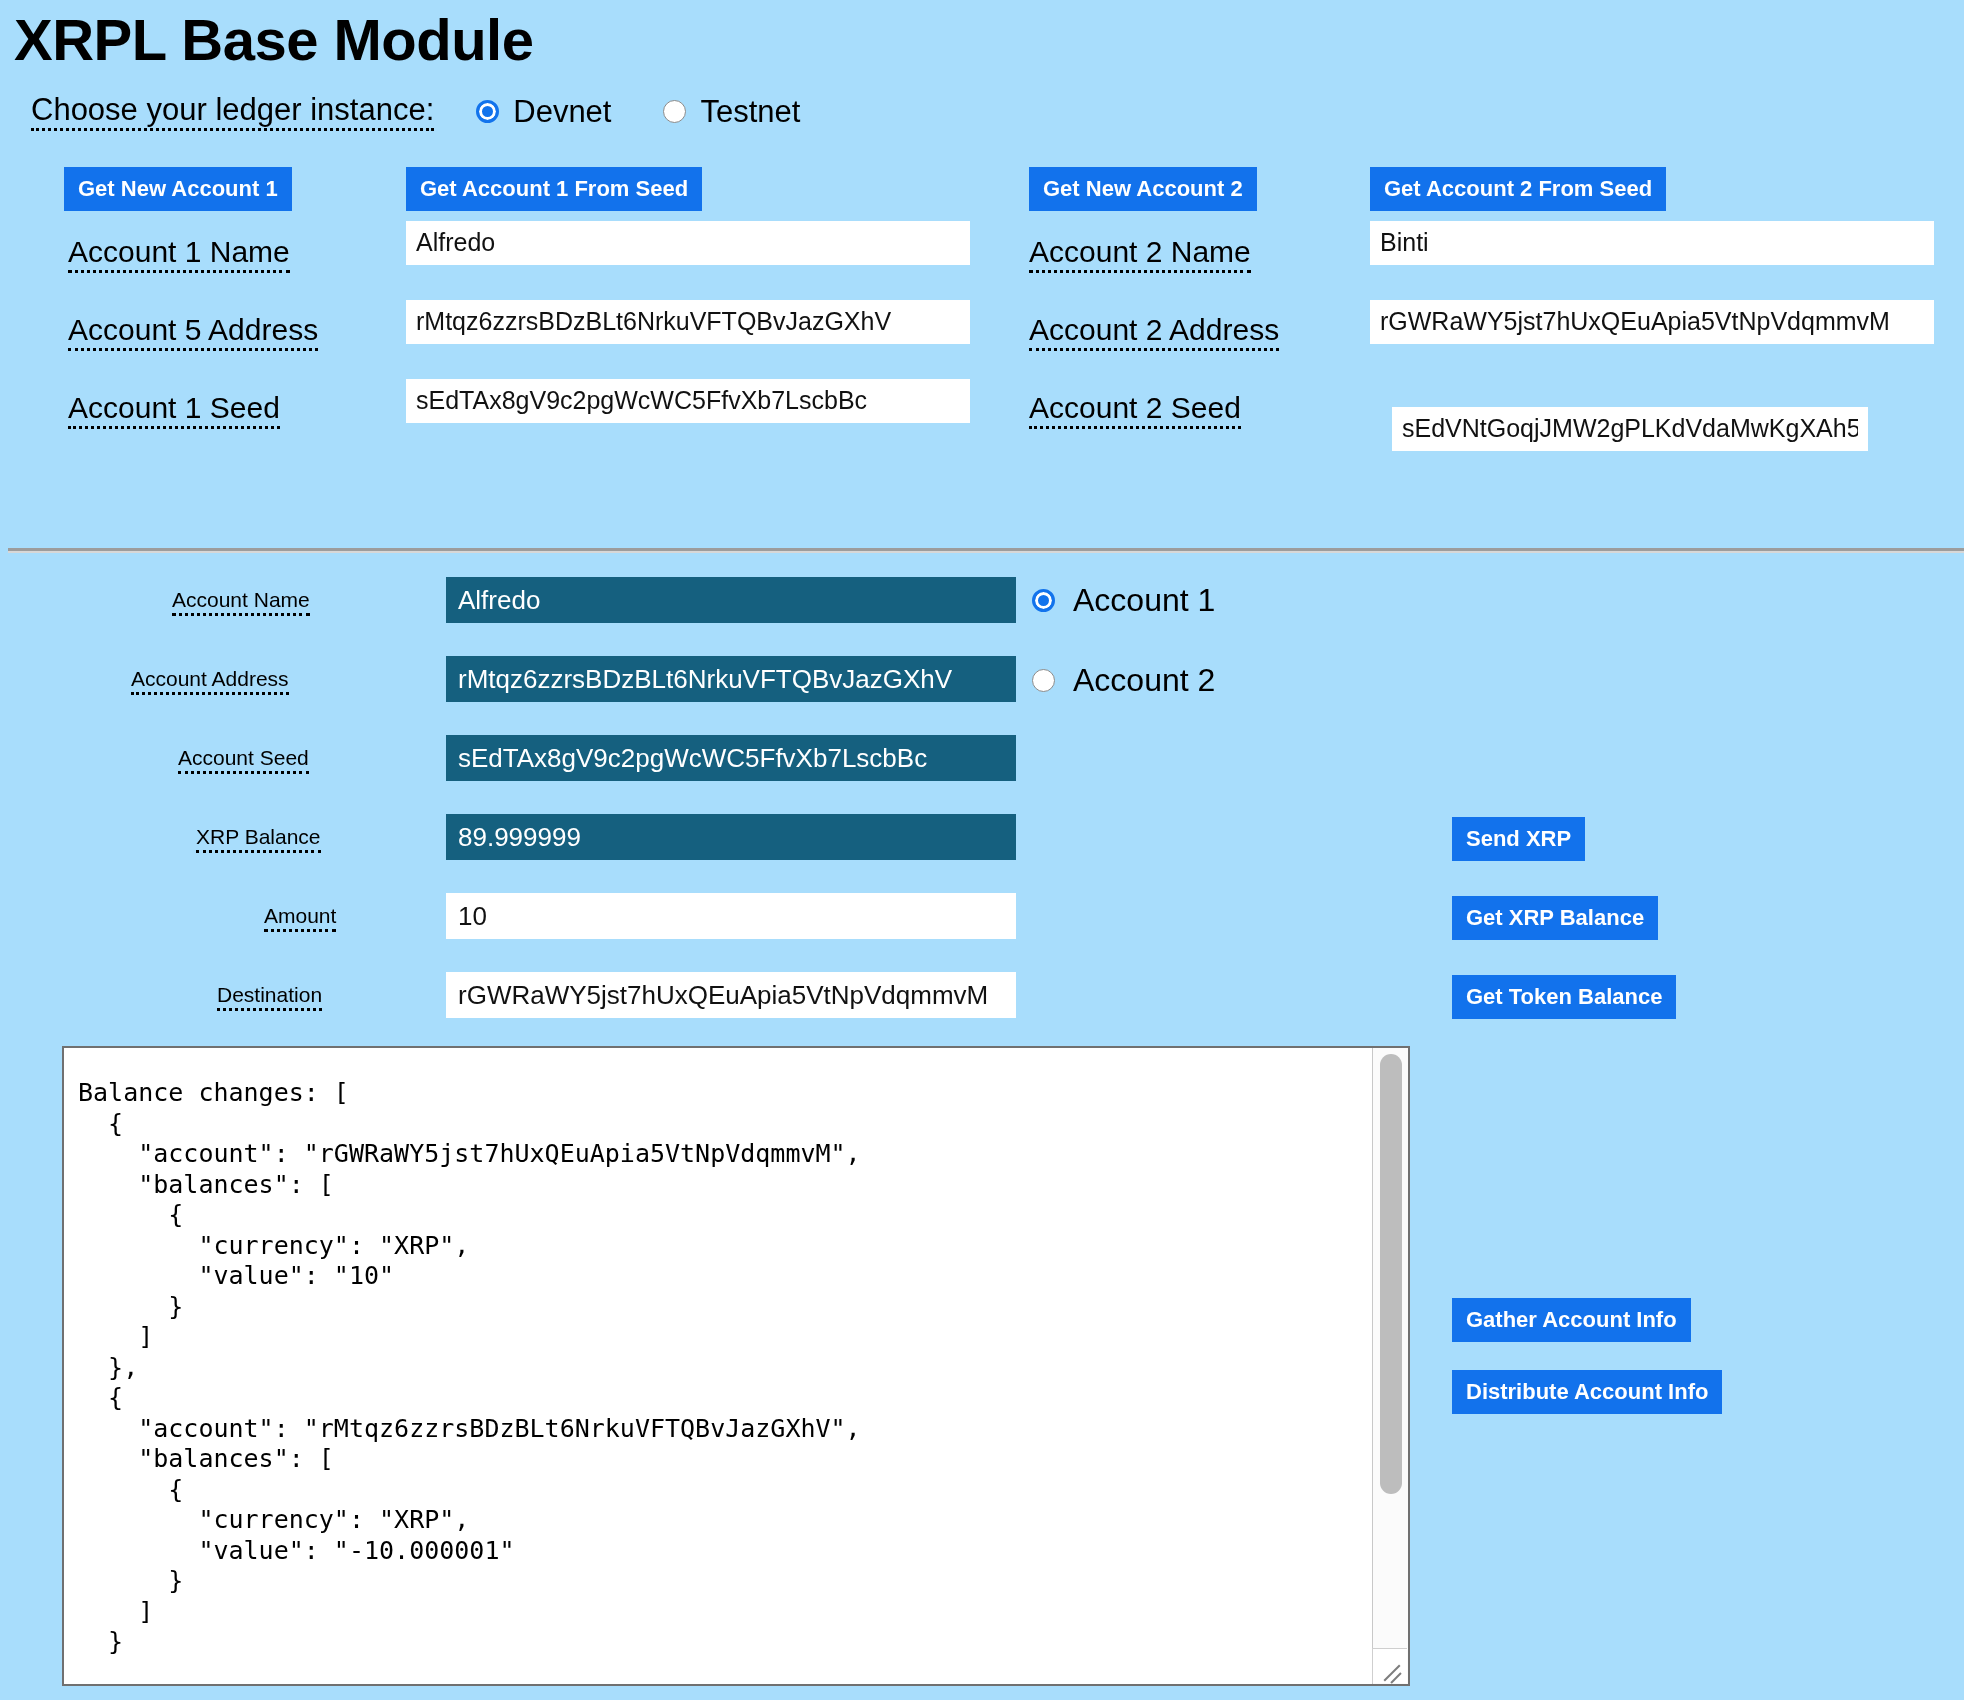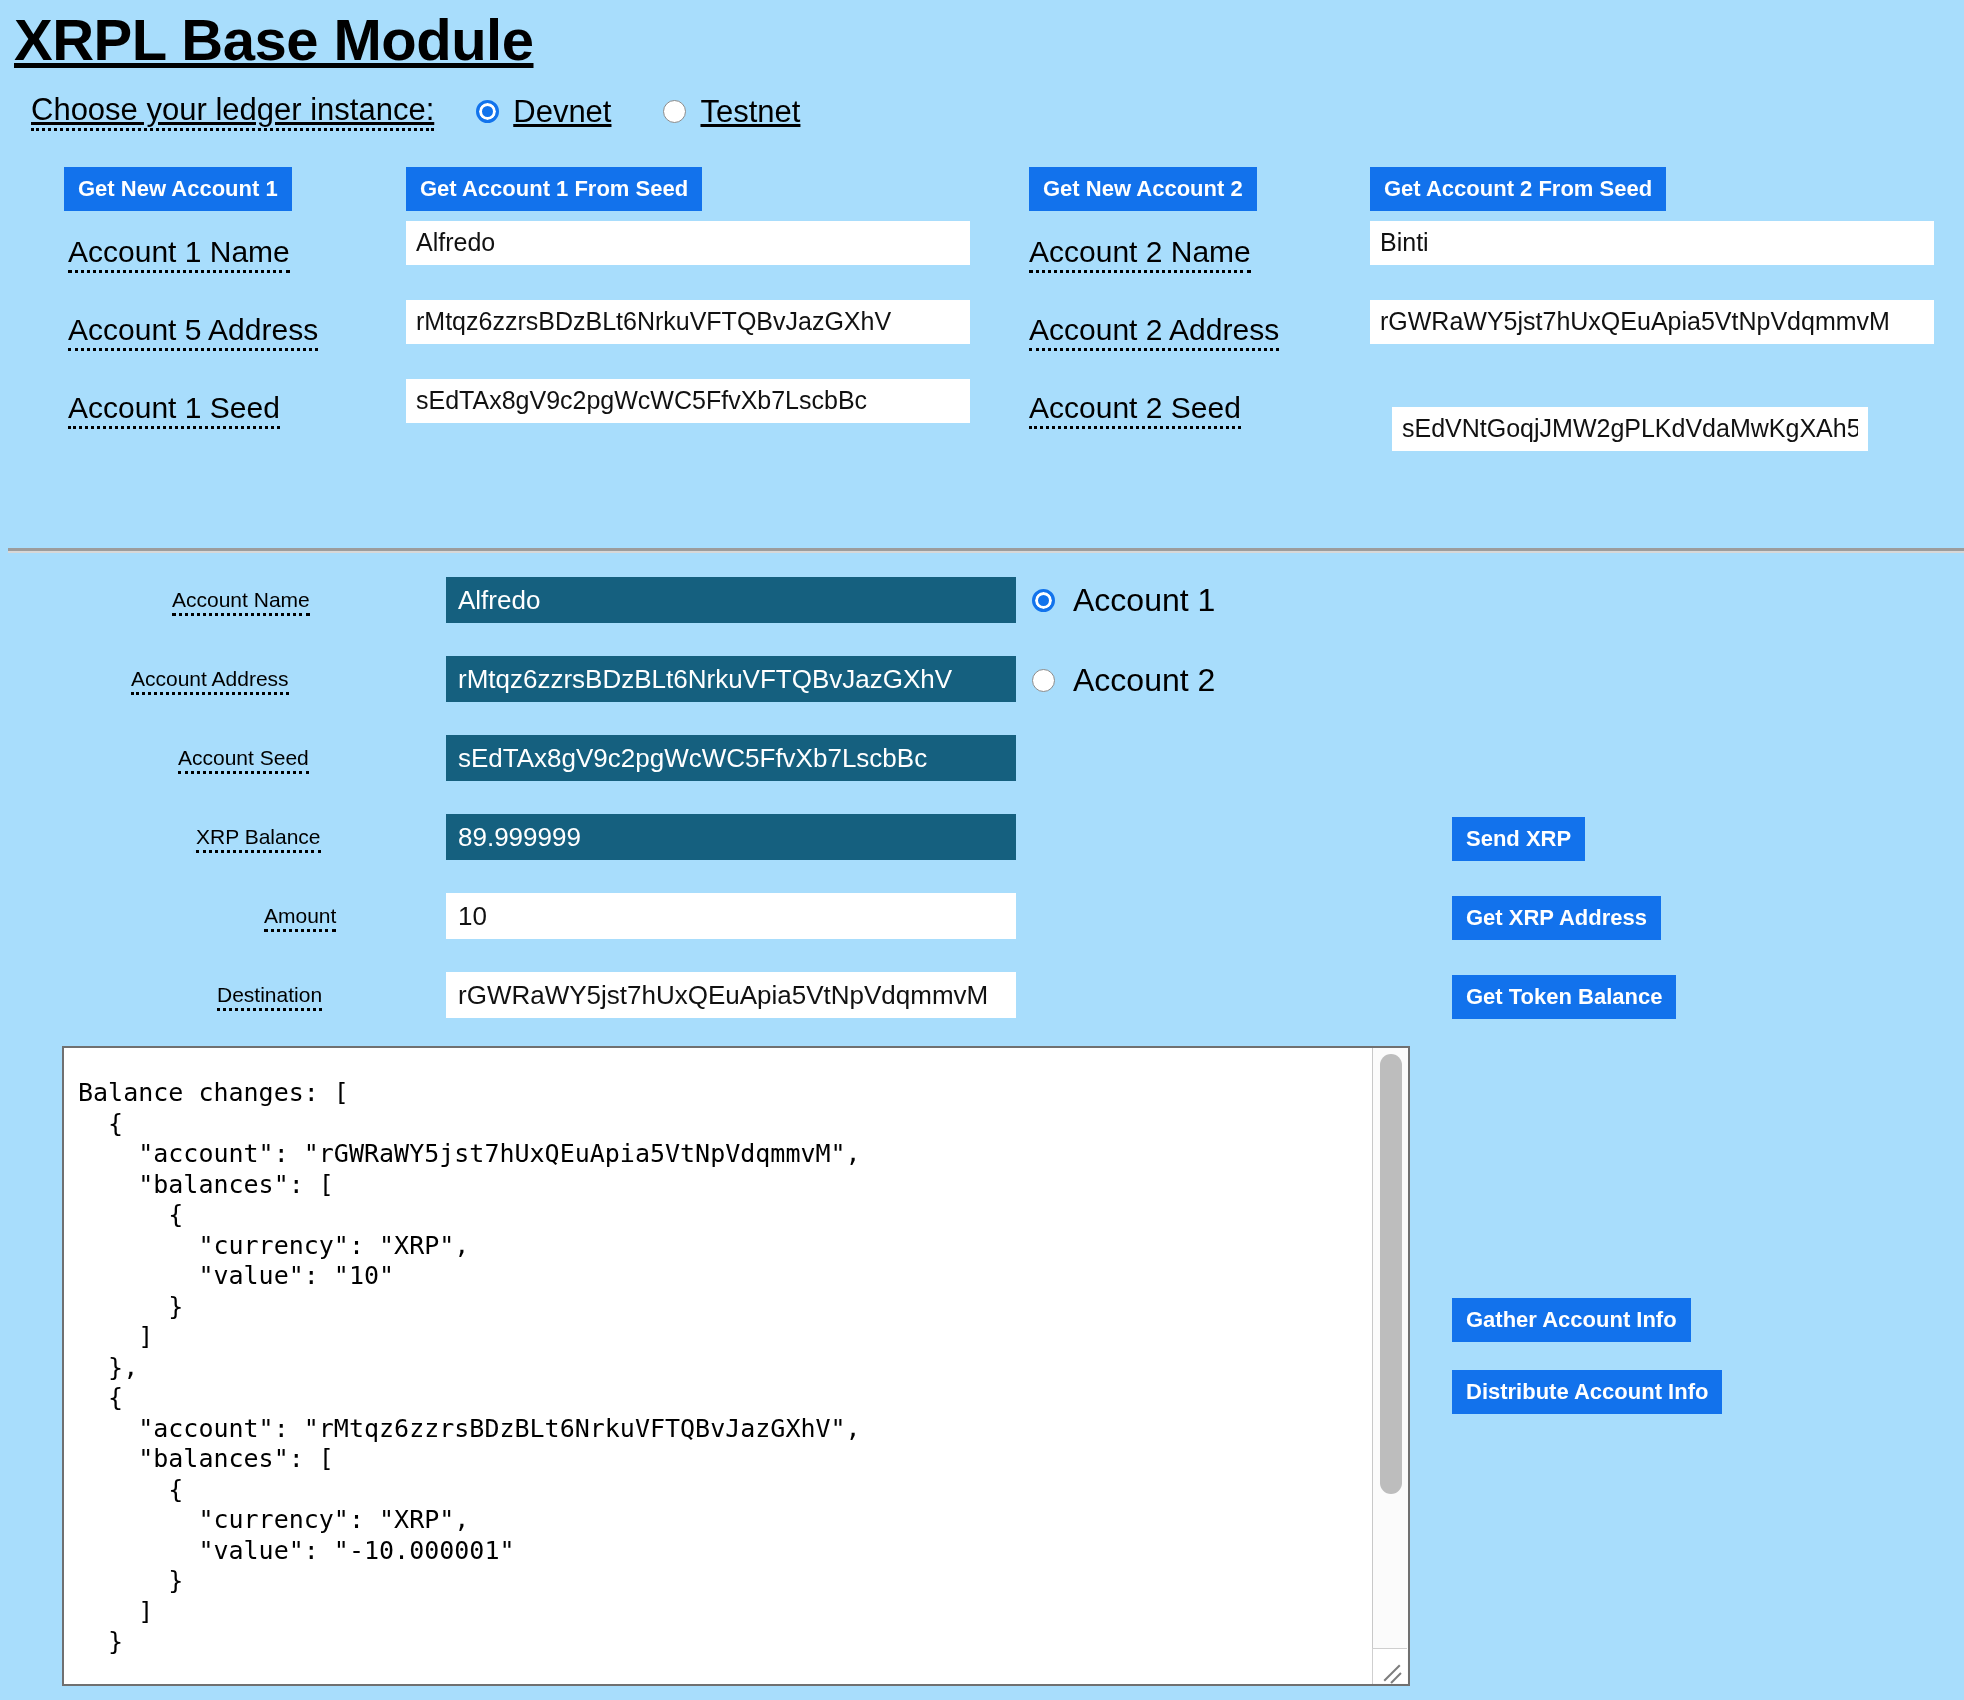--- a/index.html
+++ b/index.html
@@ -8,21 +8,21 @@
     background: #a8ddfc;
     width: 1964px;
     height: 1700px;
     overflow: hidden;
   }
   body {
     font-family: "Liberation Sans", sans-serif;
     color: #000;
   }
 
-  .page { position: relative; width: 1964px; height: 1700px; text-decoration: underline; }
+  .page { position: relative; width: 1964px; height: 1700px; }
 
   h1.title {
     font-size: 58px;
     font-weight: bold;
     margin: 0;
     padding: 10px 0 0 14px;
     letter-spacing: -0.5px;
     line-height: 1.05;
   }
 
@@ -265,21 +265,21 @@
   <label class="acct-radio-row abs" style="left:1032px; top:582px;">
     <span class="radio checked"></span>
     <span class="acct-radio-text">Account 1</span>
   </label>
   <label class="acct-radio-row abs" style="left:1032px; top:662px;">
     <span class="radio"></span>
     <span class="acct-radio-text">Account 2</span>
   </label>
 
   <button class="btn abs" style="left:1452px; top:817px;">Send XRP</button>
-  <button class="btn abs" style="left:1452px; top:896px;">Get XRP Address</button>
+  <button class="btn abs" style="left:1452px; top:896px;">Get XRP Balance</button>
   <button class="btn abs" style="left:1452px; top:975px;">Get Token Balance</button>
 
   <button class="btn abs" style="left:1452px; top:1298px;">Gather Account Info</button>
   <button class="btn abs" style="left:1452px; top:1370px;">Distribute Account Info</button>
 
   <div class="results-wrap">
     <pre class="results-text">Balance changes: [
   {
     "account": "rGWRaWY5jst7hUxQEuApia5VtNpVdqmmvM",
     "balances": [

